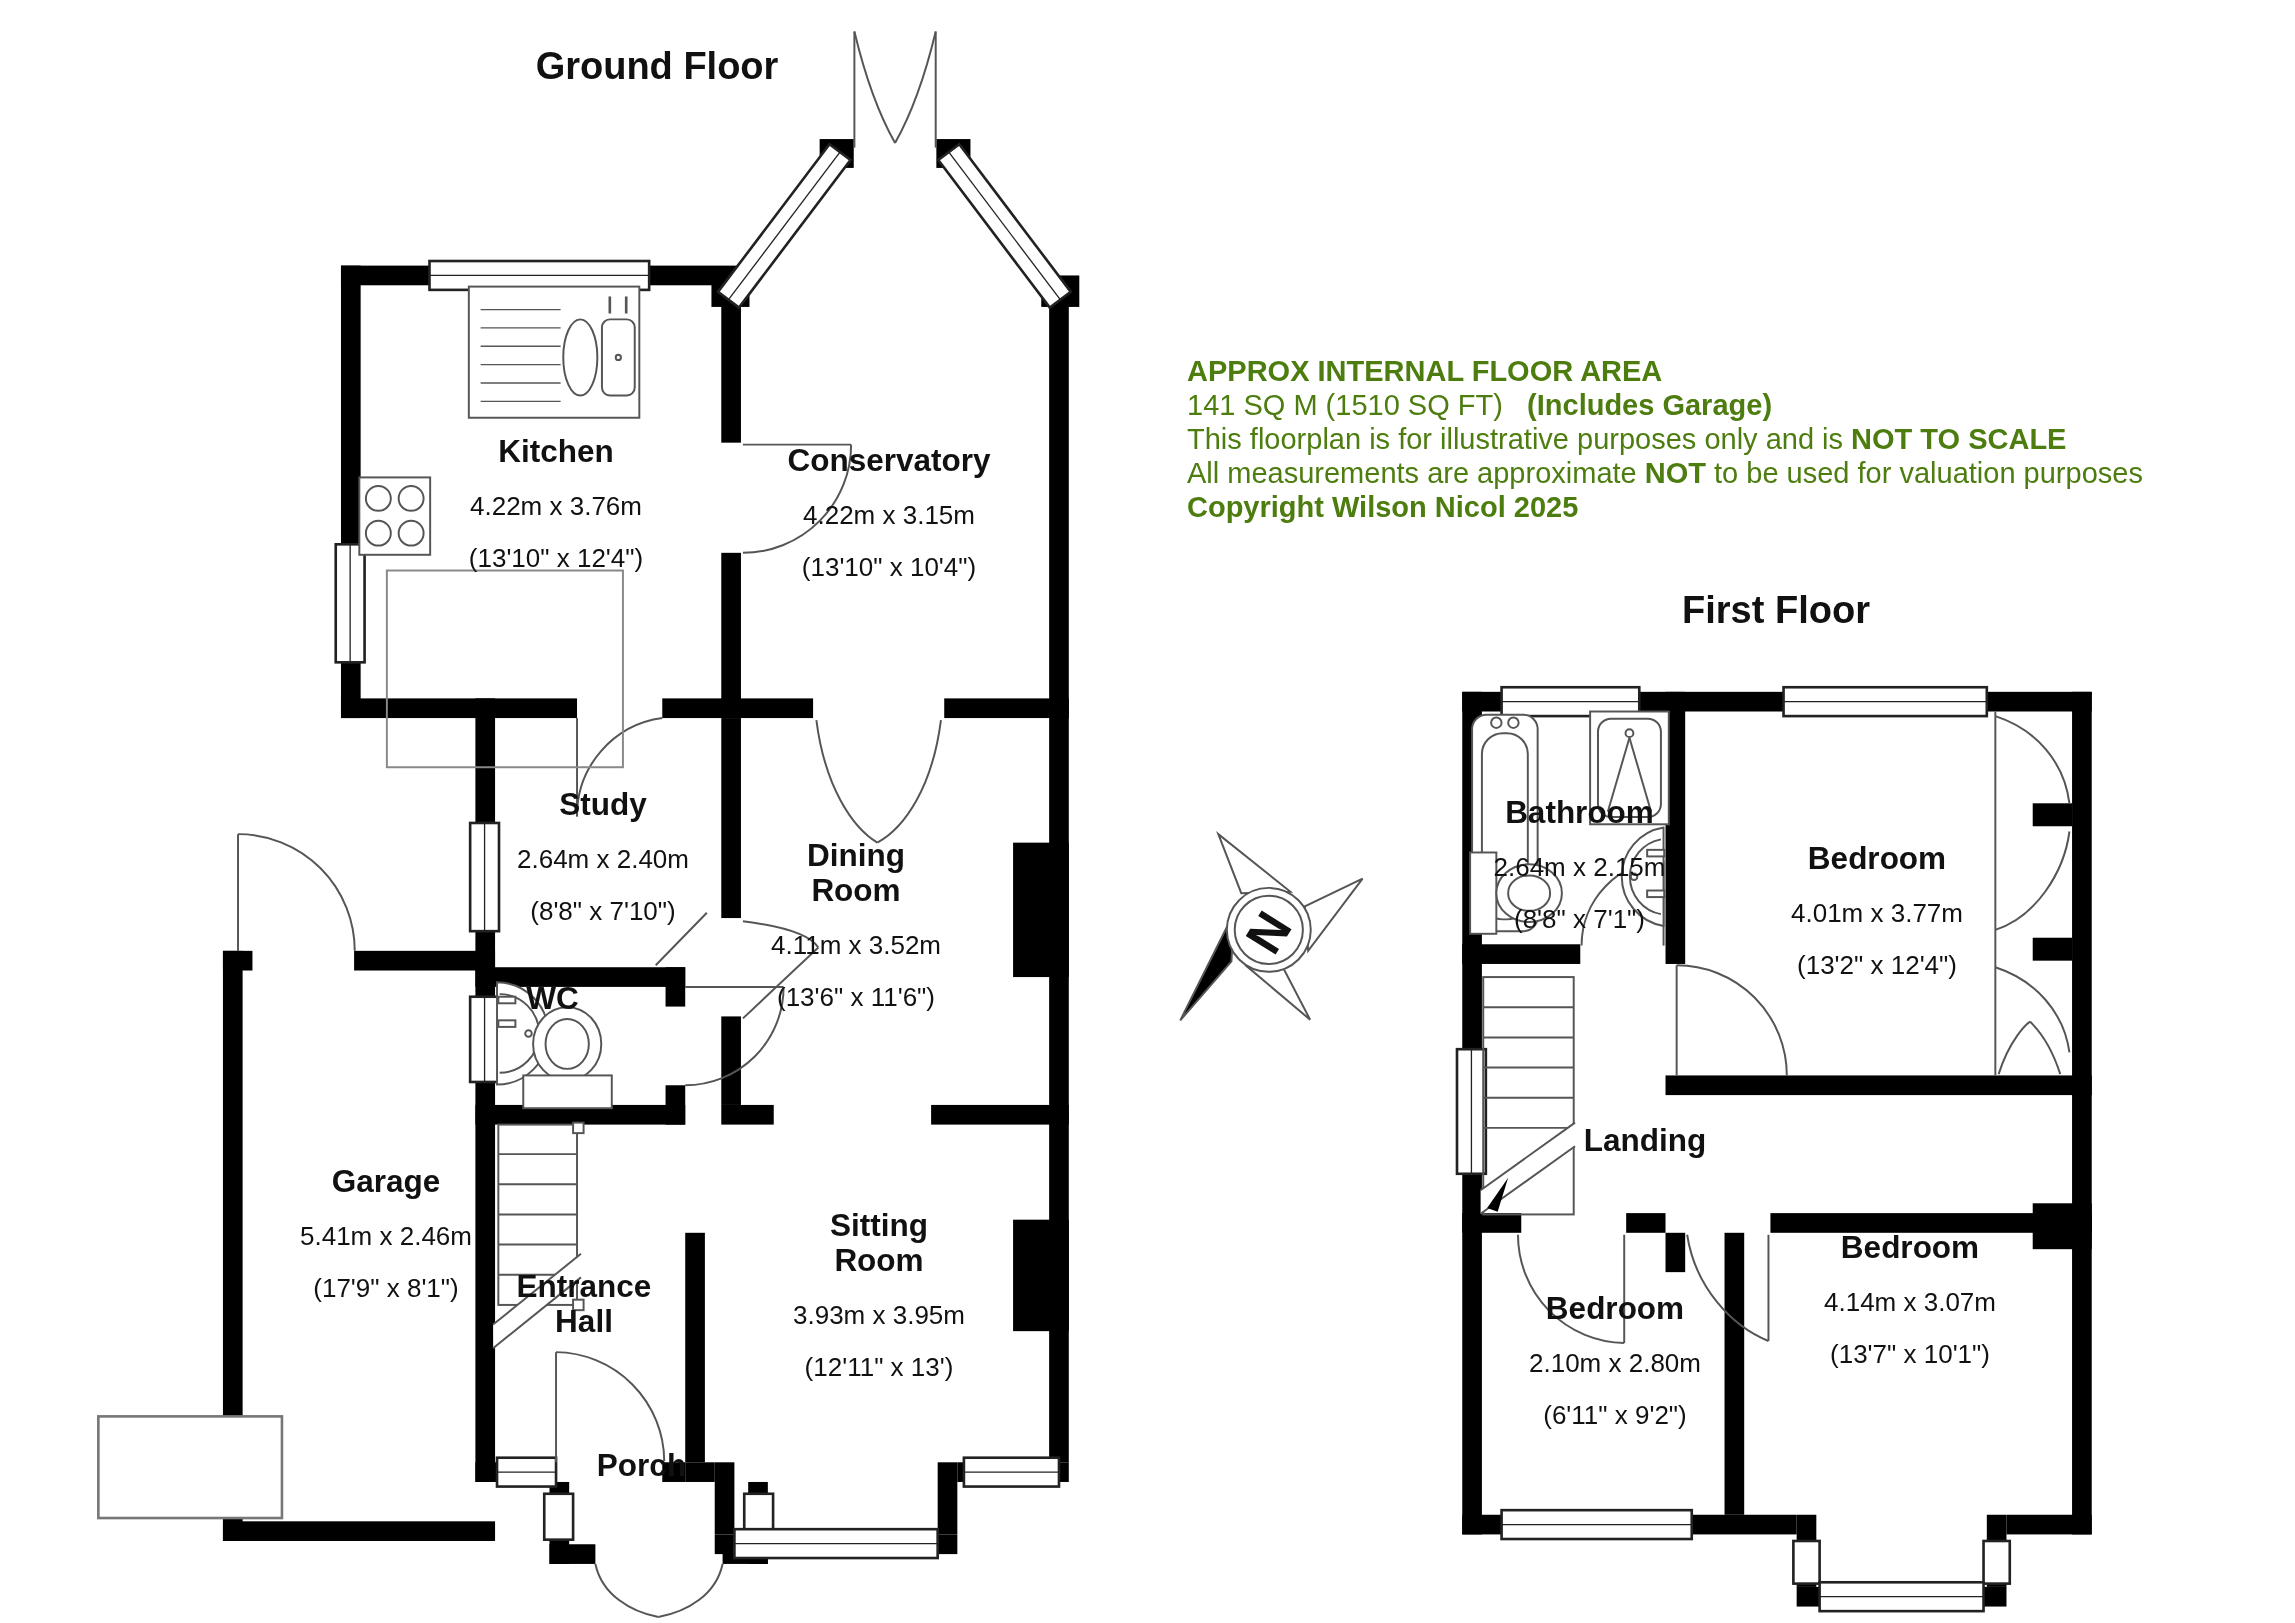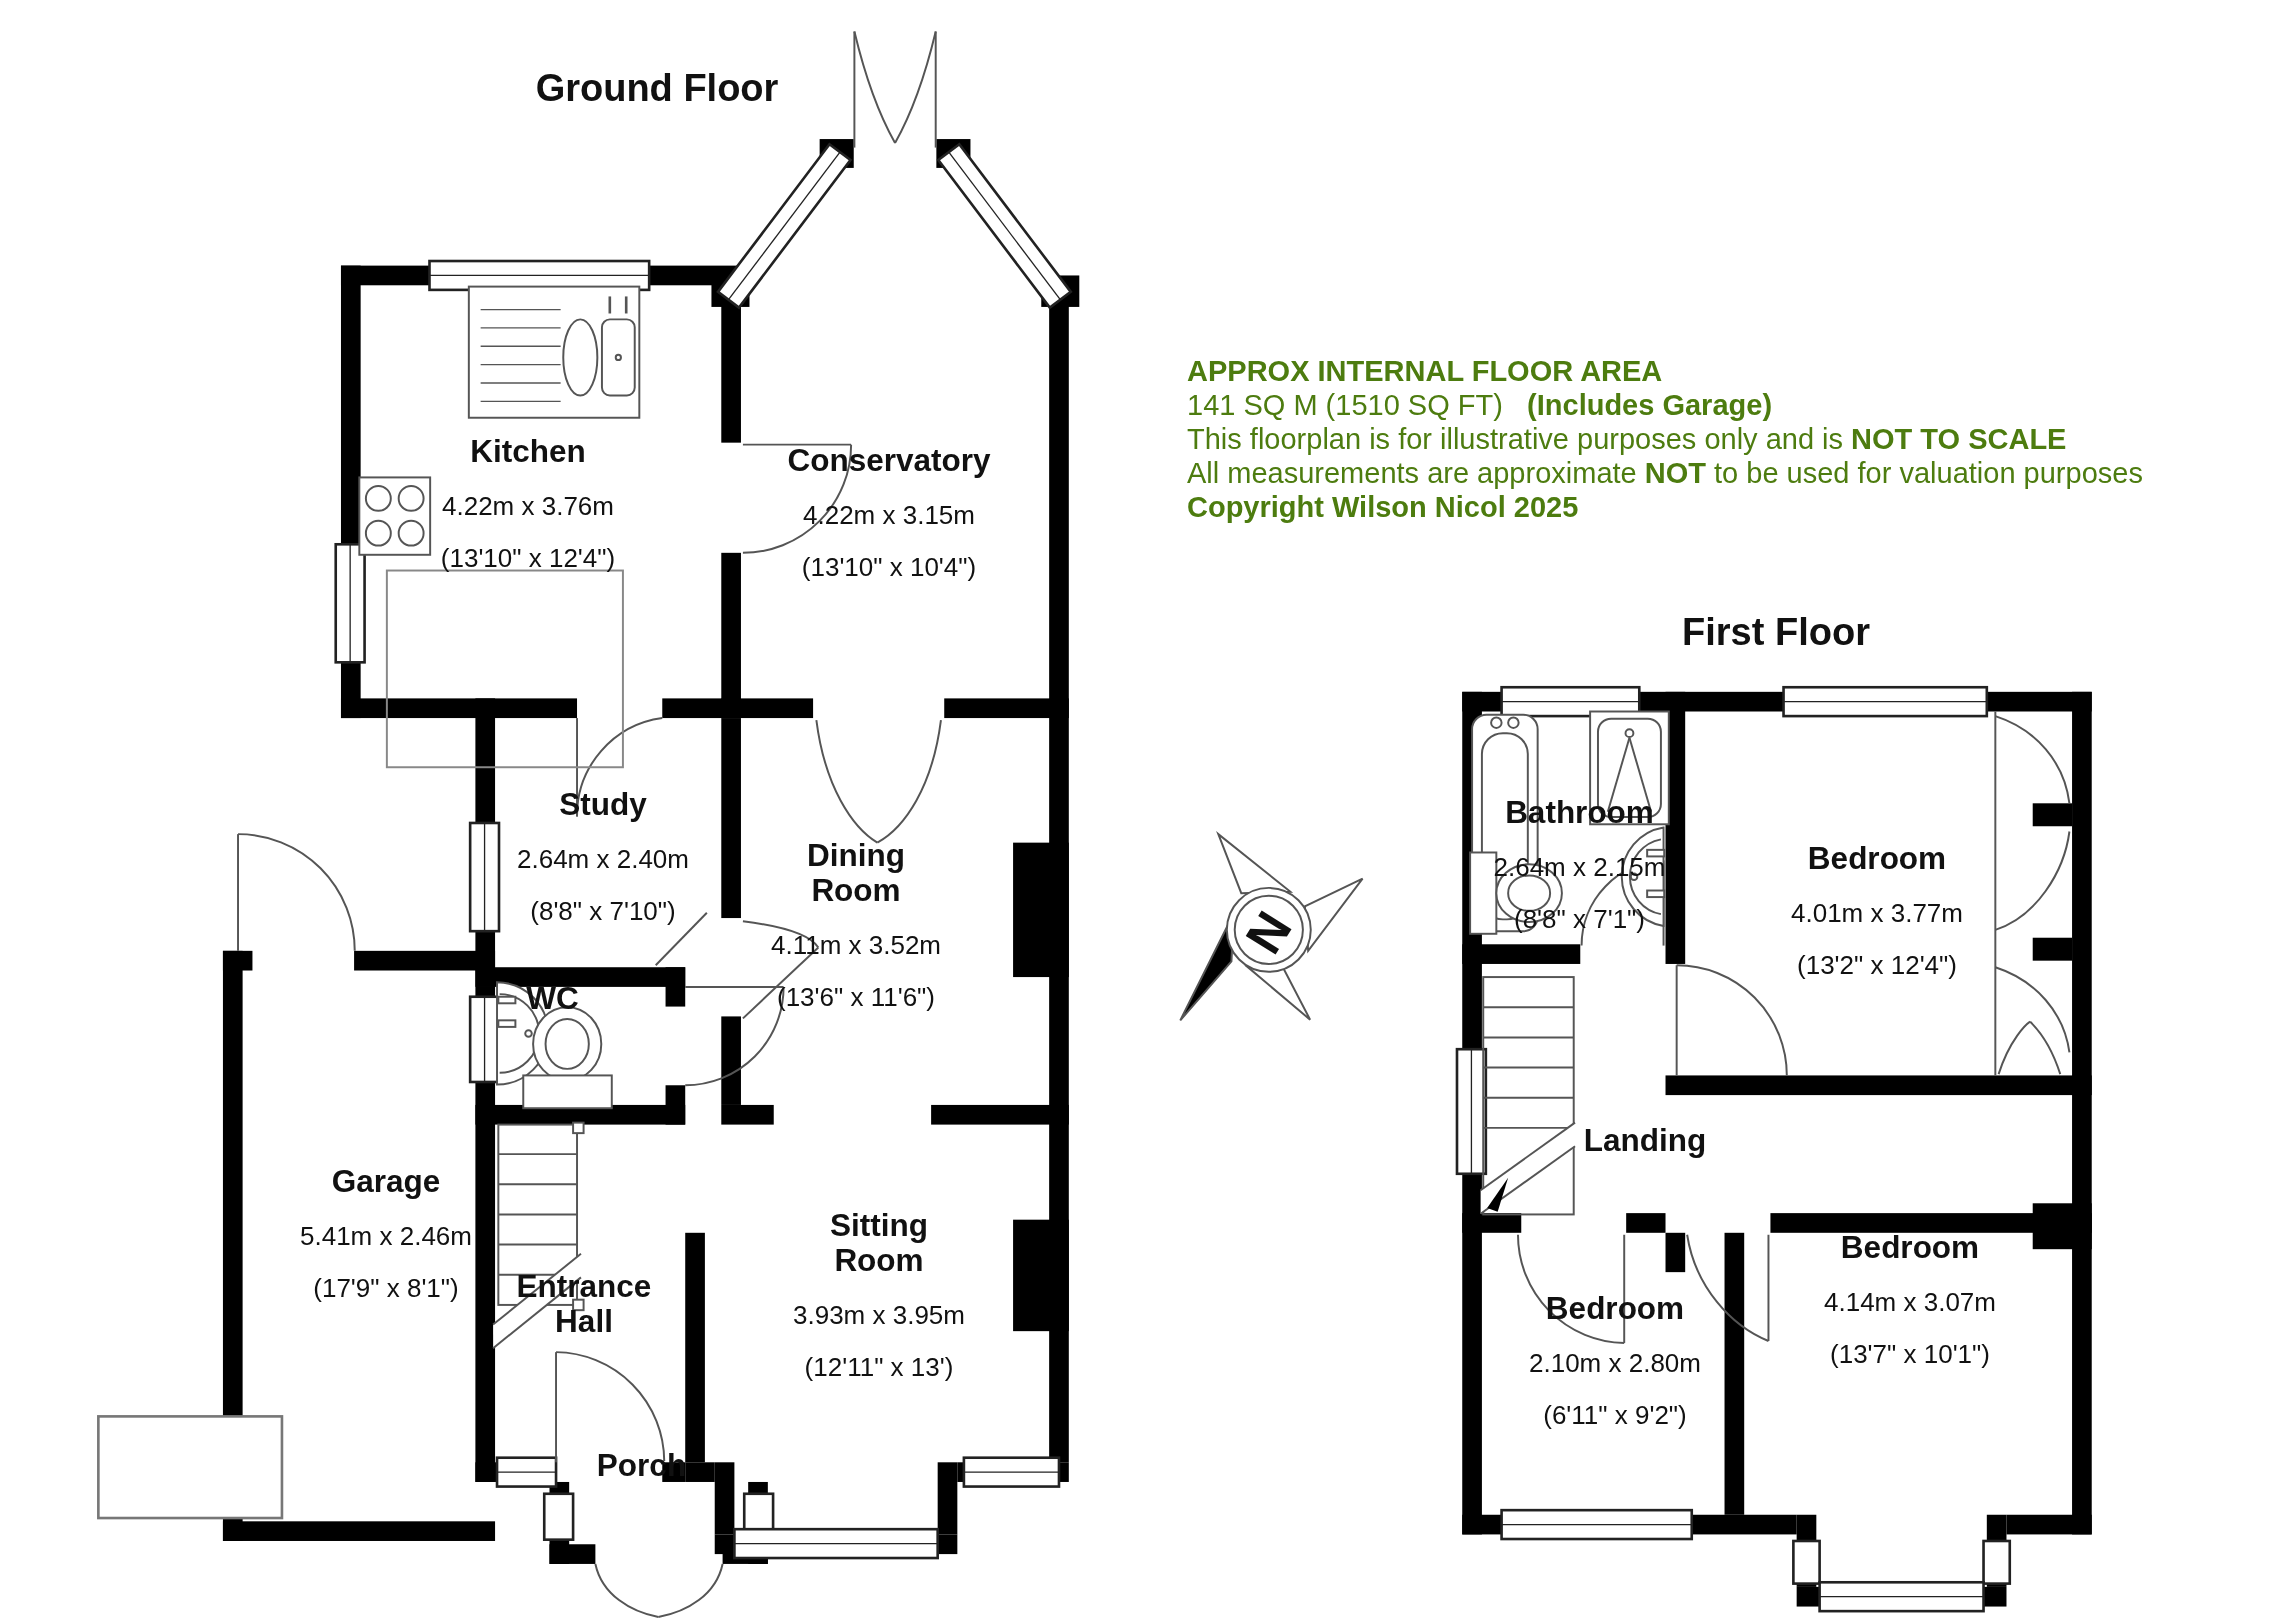--- a/index.html
+++ b/index.html
@@ -1,19 +1,19 @@
 <!DOCTYPE html>
 <html style="font-size:10.5px"><head>
 <meta charset="utf-8">
 <style>
   html,body{margin:0;padding:0;background:#fff;}
   #canvas{position:relative;width:2295px;height:1623px;background:#ffffff;overflow:hidden;
           font-family:"Liberation Sans", sans-serif;color:#111;}
   #plan-svg{position:absolute;left:0;top:0;}
-  .floor-title{position:absolute;text-align:center;font-weight:bold;font-size:38px;color:#111;margin-top:22px;}
+  .floor-title{position:absolute;text-align:center;font-weight:bold;font-size:38px;color:#111;}
   .room-label{position:absolute;text-align:center;color:#111;}
   .room-name{font-weight:bold;font-size:31.5px;line-height:35px;white-space:pre-line;}
   .room-dims{font-size:26px;line-height:30px;white-space:pre-line;margin-top:22px;}
   #disclaimer{position:absolute;left:1187px;top:354px;width:1010px;text-align:left;
               font-size:29px;line-height:34px;color:#4d7c0f;}
   #disclaimer .b{font-weight:bold;}
   .seg{display:inline;margin-top:42px;}
 </style>
 </head>
 <body>
@@ -328,21 +328,21 @@
       <span class="seg b">NOT TO SCALE</span>
     </div>
     <div>
       <span class="seg">All measurements are approximate</span>
       <span class="seg b">NOT</span>
       <span class="seg">to be used for valuation purposes</span>
     </div>
     <div class="b">Copyright Wilson Nicol 2025</div>
   </div>
 
-  <div class="room-label" style="left:397px;top:434px;width:262px;">
+  <div class="room-label" style="left:425px;top:434px;width:262px;">
     <div class="room-name">Kitchen</div>
     <div class="room-dims">4.22m x 3.76m</div>
     <div class="room-dims">(13'10" x 12'4")</div>
   </div>
   <div class="room-label" style="left:758px;top:443px;width:262px;">
     <div class="room-name">Conservatory</div>
     <div class="room-dims">4.22m x 3.15m</div>
     <div class="room-dims">(13'10" x 10'4")</div>
   </div>
   <div class="room-label" style="left:472px;top:787px;width:262px;">

